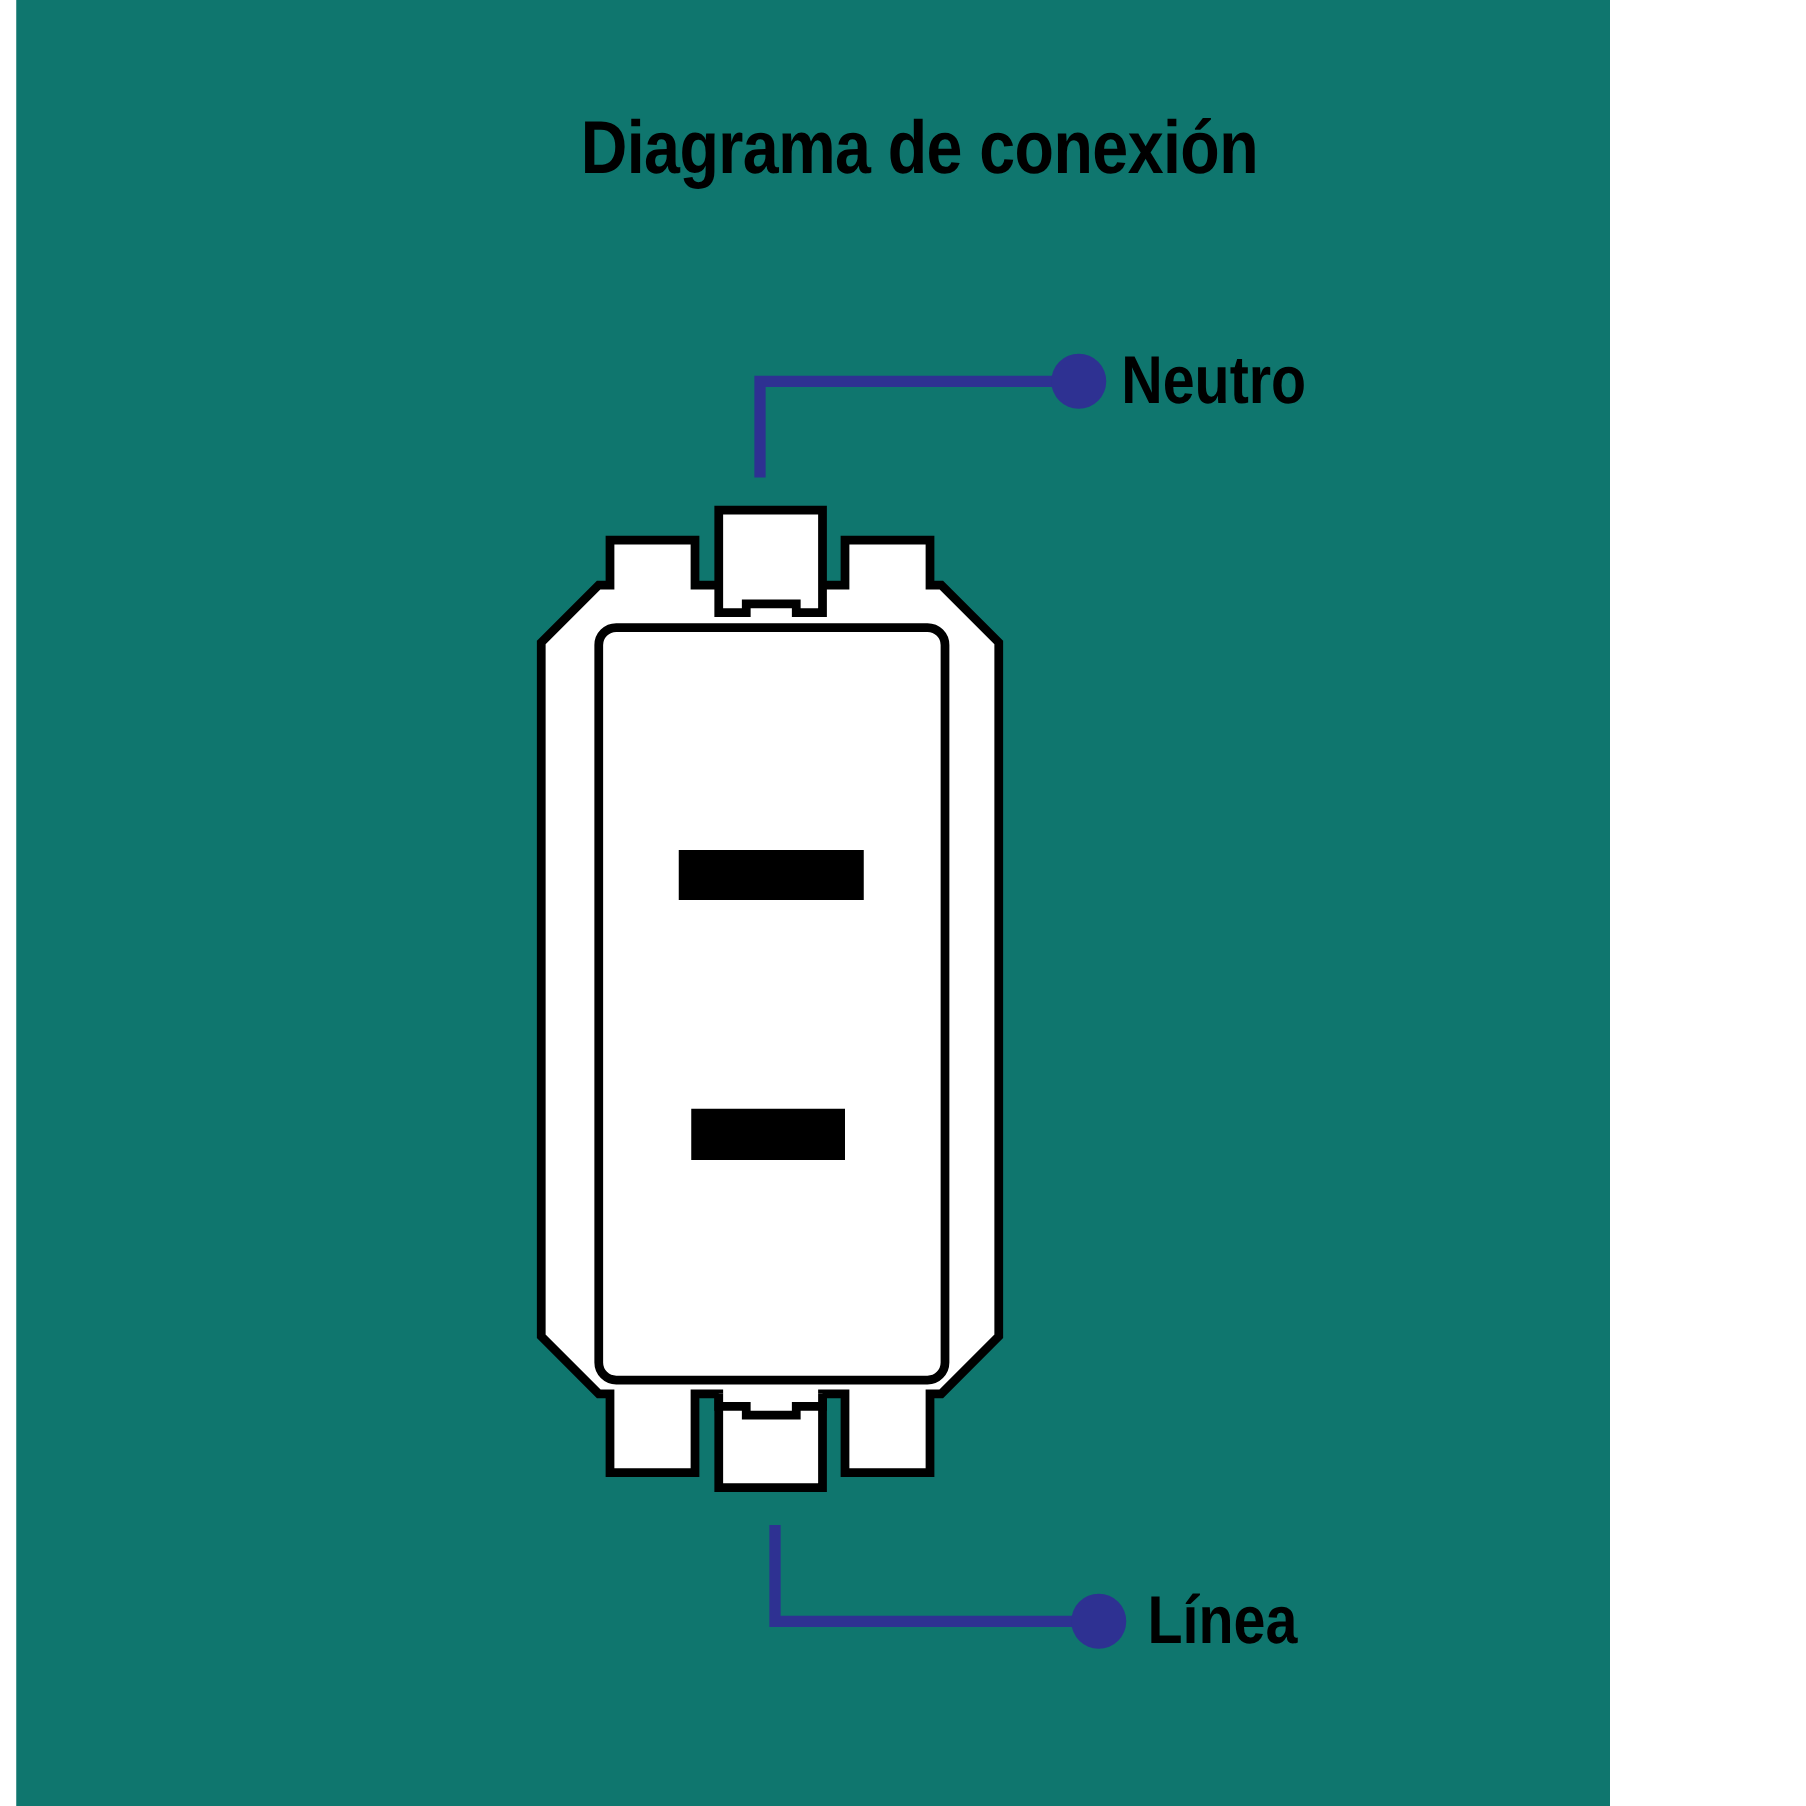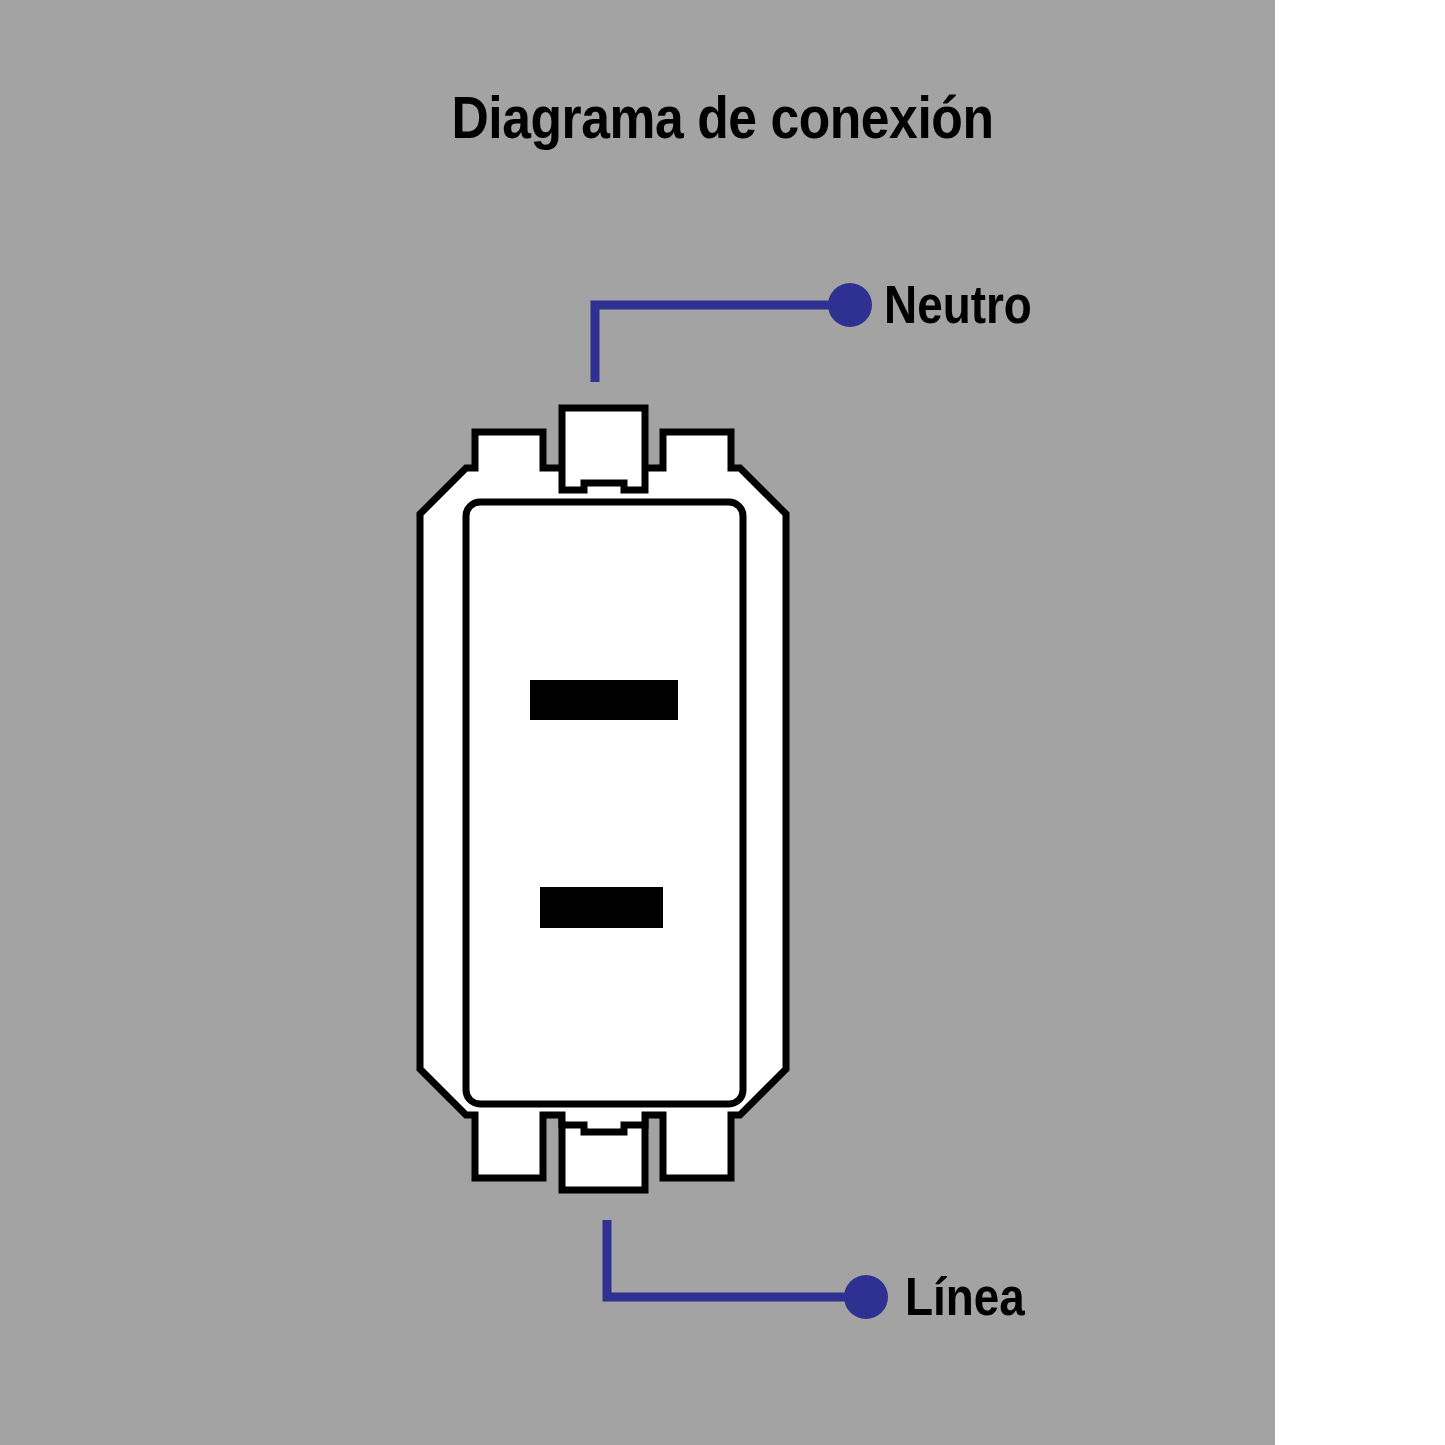--- a/index.html
+++ b/index.html
@@ -10,21 +10,22 @@
   body {
     width: 1445px;
     height: 1445px;
     font-family: "Liberation Sans", "DejaVu Sans", sans-serif;
     overflow: hidden;
   }
   #diagram-root {
     position: relative;
     width: 1275px;
     height: 1445px;
-    background: #a3a3a3;
+    background: #0f766e;
+    margin-left: 13px;
   }
   #diagram-title {
     position: absolute;
     left: 0;
     top: 84px;
     width: 1445px;
     text-align: center;
     font-family: "Liberation Sans", "DejaVu Sans", sans-serif;
     font-weight: bold;
     font-size: 60px;

